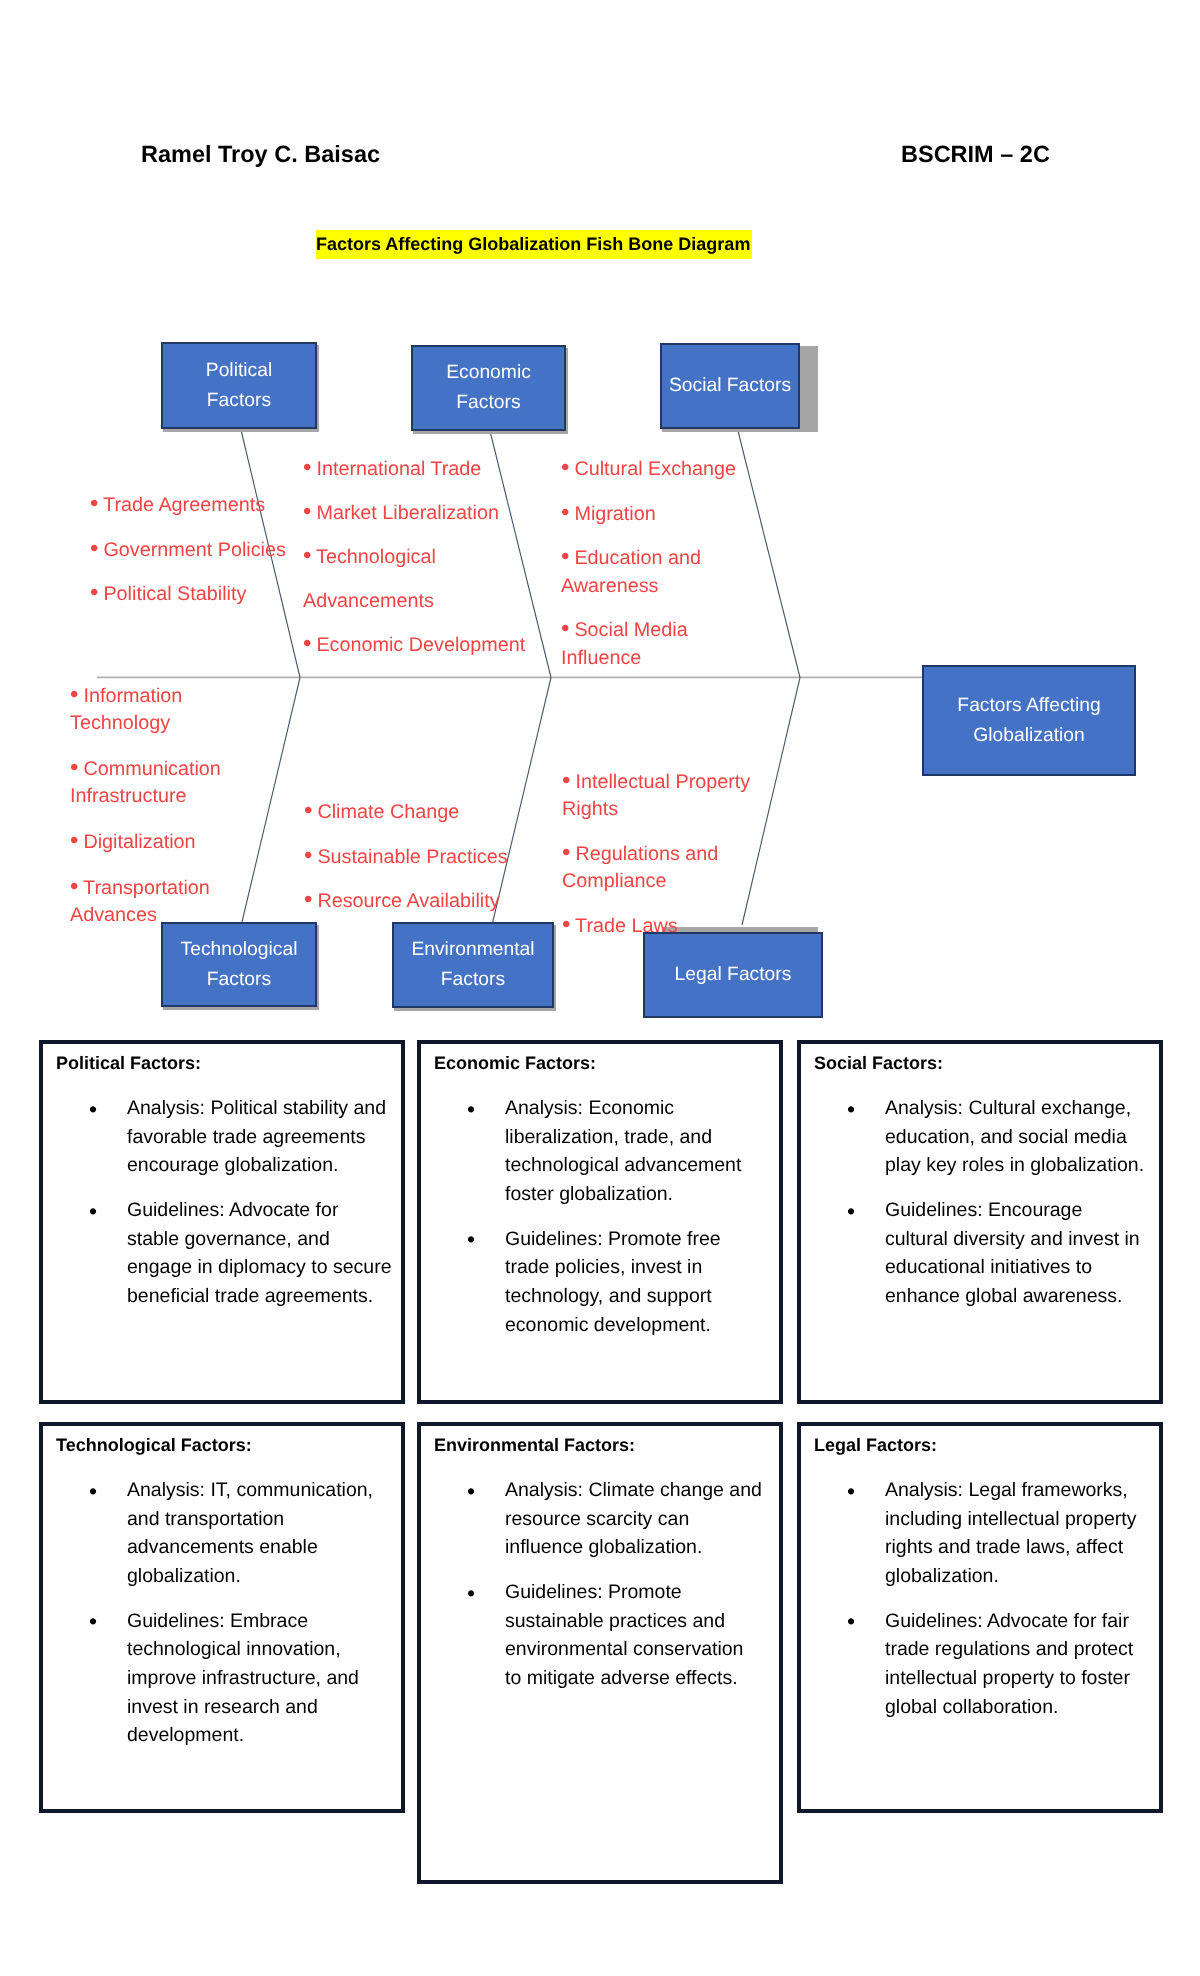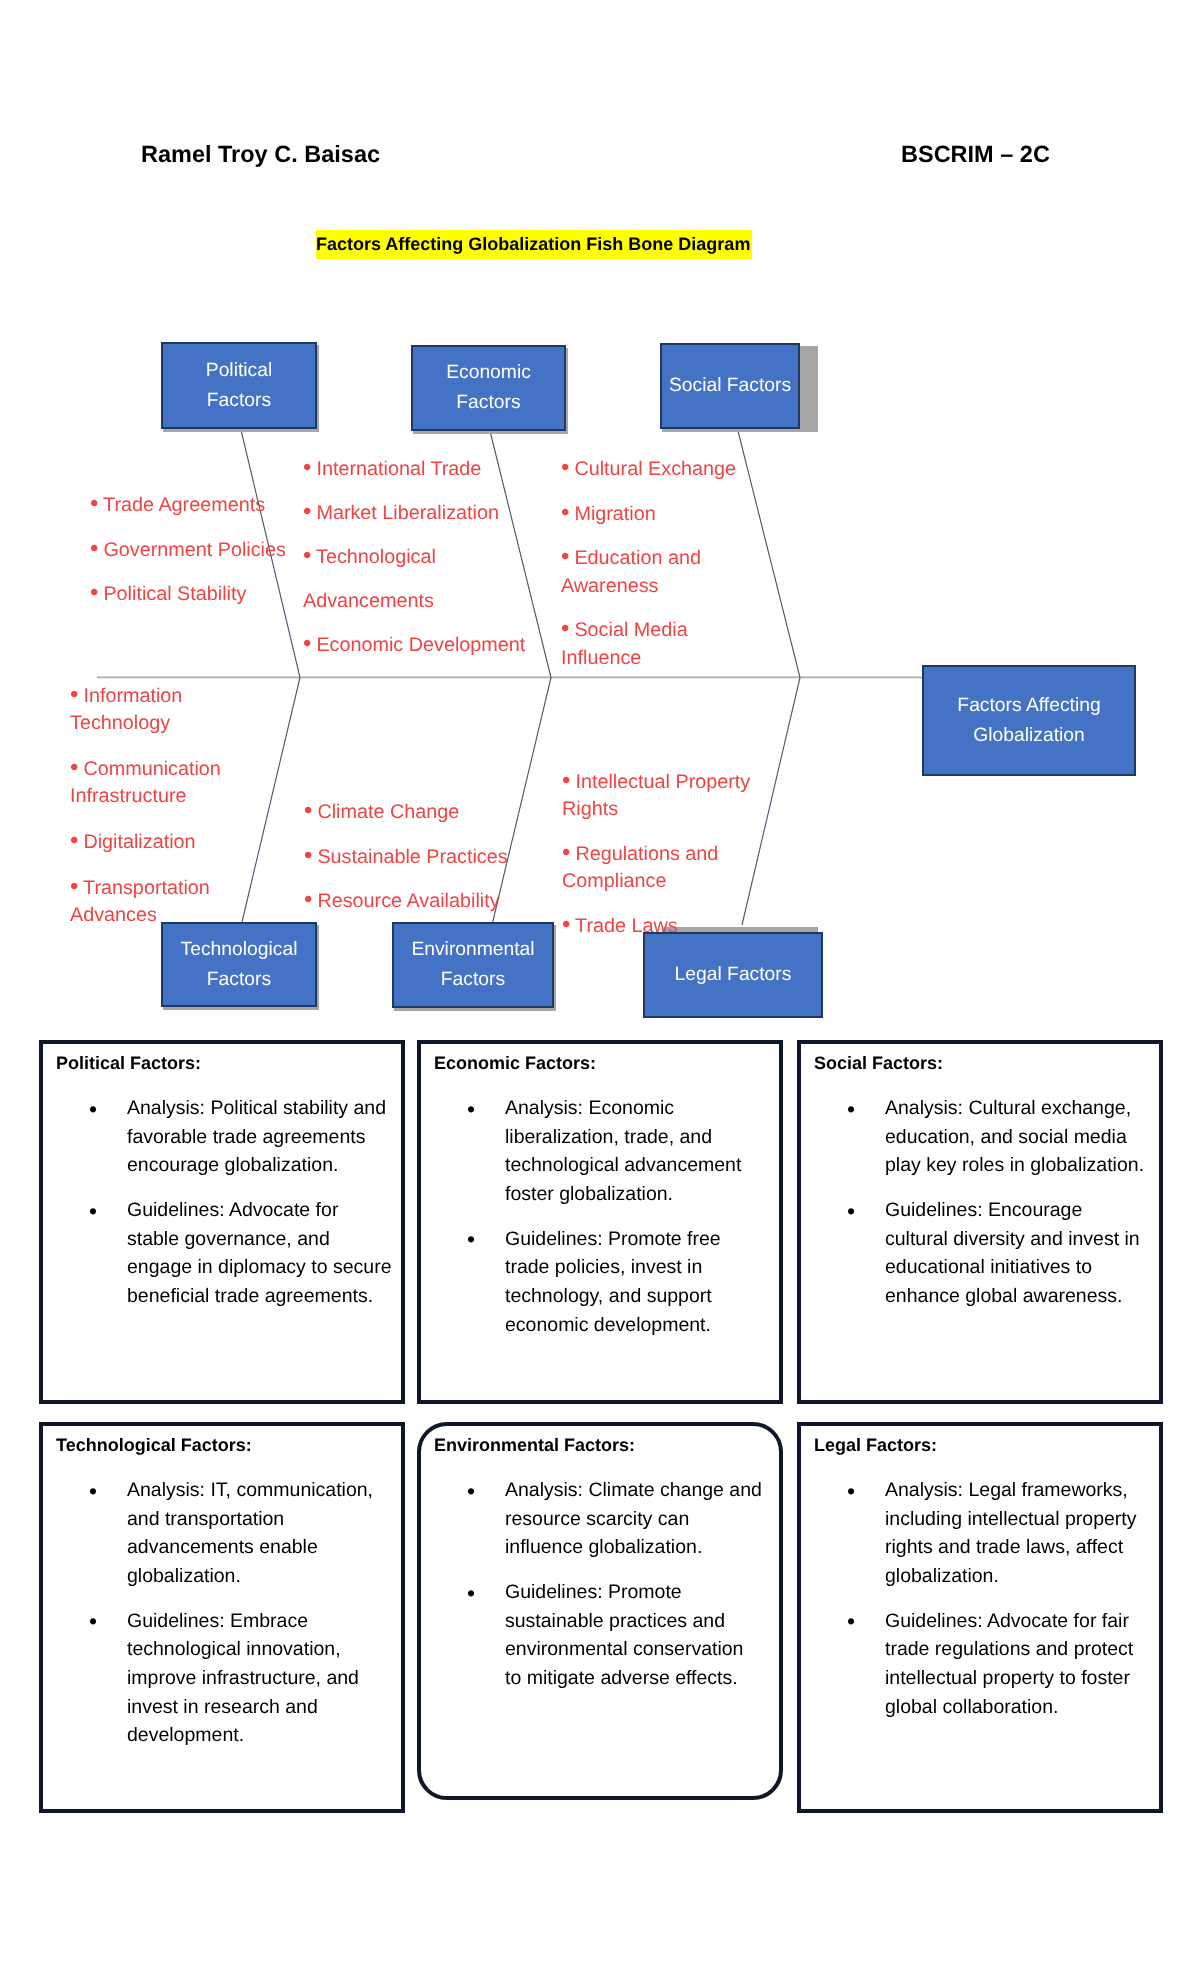--- a/index.html
+++ b/index.html
@@ -129,21 +129,21 @@
         <li><span class="bul">•</span>Guidelines: Encourage cultural diversity and invest in educational initiatives to enhance global awareness.</li>
       </ul>
   </div>
   <div class="cell" id="card-3" style="left:39px;top:1422px;width:366px;height:391px;">
     <div class="chead">Technological Factors:</div>
     <ul style="width:351px;">
         <li><span class="bul">•</span>Analysis: IT, communication, and transportation advancements enable globalization.</li>
         <li><span class="bul">•</span>Guidelines: Embrace technological innovation, improve infrastructure, and invest in research and development.</li>
       </ul>
   </div>
-  <div class="cell" id="card-4" style="left:417px;top:1422px;width:366px;height:378px;border-radius:30px;">
+  <div class="cell" id="card-4" style="left:417px;top:1422px;width:366px;height:462px;">
     <div class="chead">Environmental Factors:</div>
     <ul style="width:344px;">
         <li><span class="bul">•</span>Analysis: Climate change and resource scarcity can influence globalization.</li>
         <li><span class="bul">•</span>Guidelines: Promote sustainable practices and environmental conservation to mitigate adverse effects.</li>
       </ul>
   </div>
   <div class="cell" id="card-5" style="left:797px;top:1422px;width:366px;height:391px;">
     <div class="chead">Legal Factors:</div>
     <ul style="width:356px;">
         <li><span class="bul">•</span>Analysis: Legal frameworks, including intellectual property rights and trade laws, affect globalization.</li>

